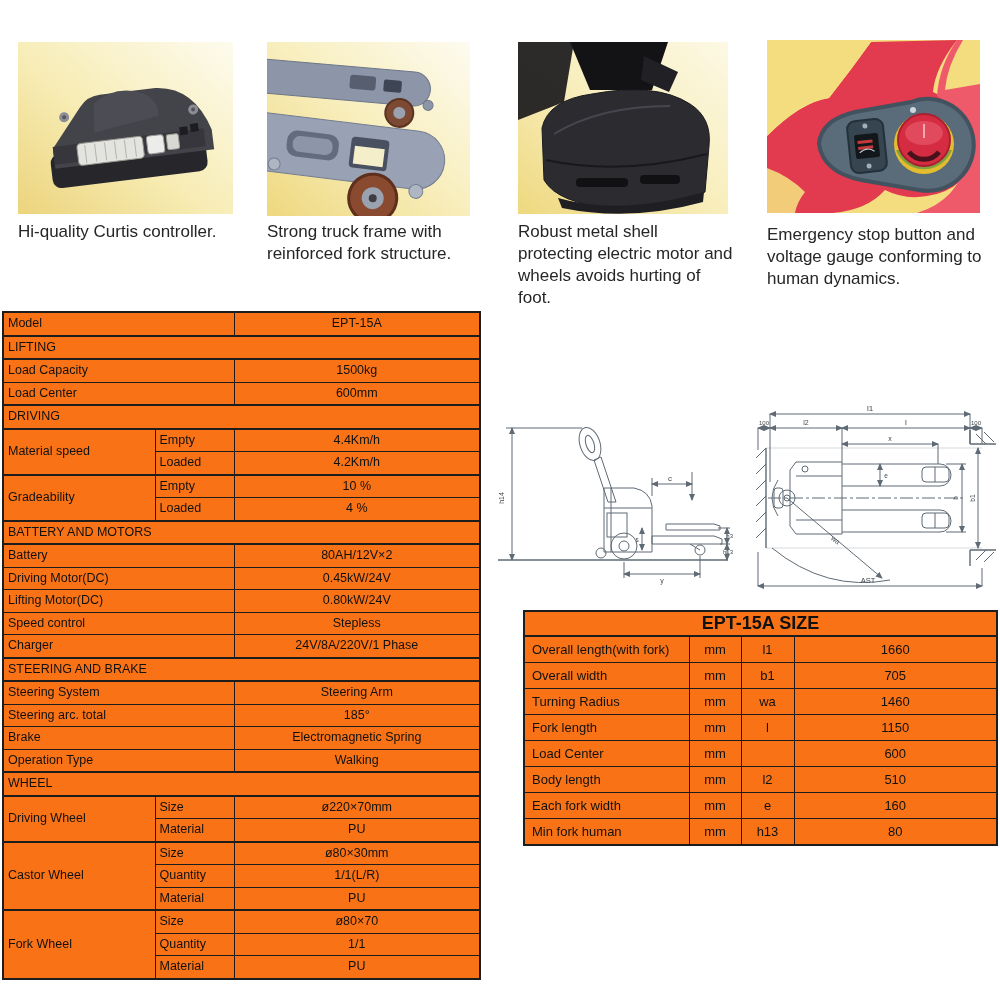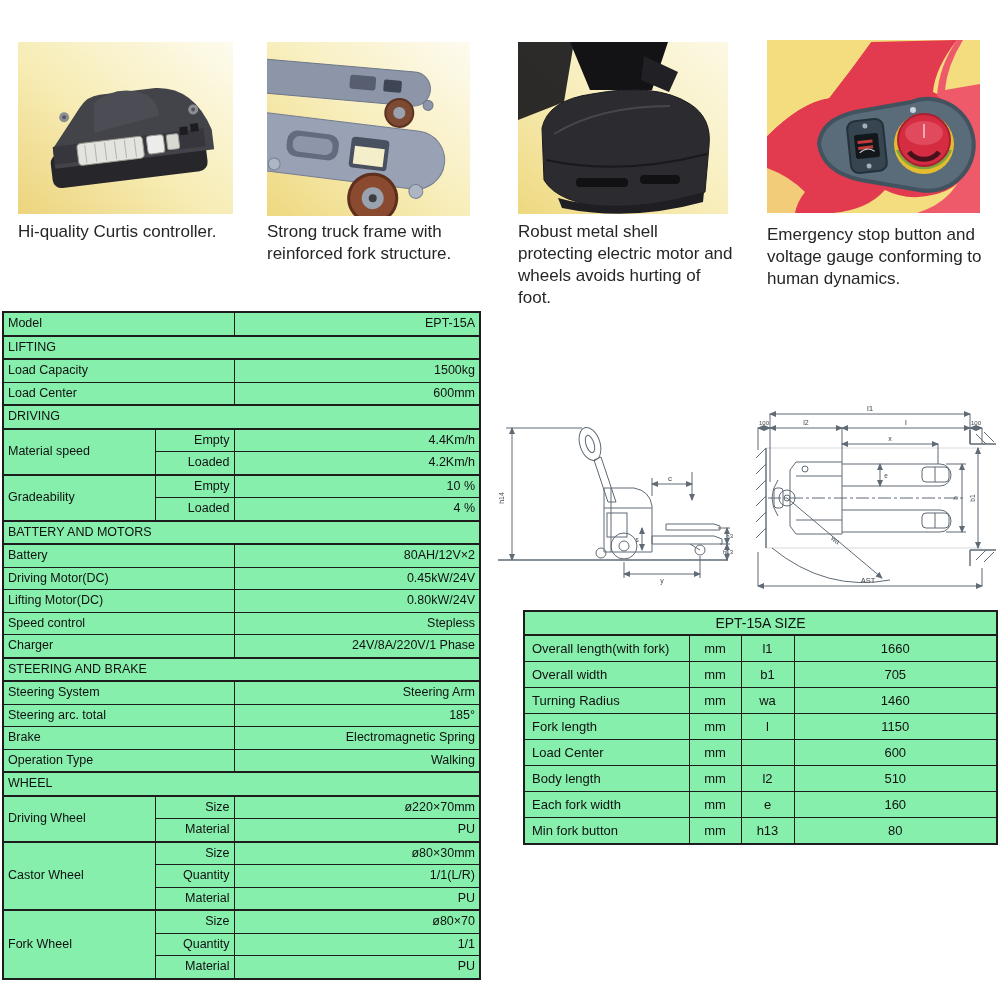--- a/index.html
+++ b/index.html
@@ -6,37 +6,37 @@
   body {
     width:1000px; height:1000px; position:relative; overflow:hidden;
     font-family:"Liberation Sans", sans-serif; color:#111;
   }
   .abs { position:absolute; }
   .photo { position:absolute; }
   .photo svg { display:block; }
   .caption {
     position:absolute; font-size:17px; line-height:22px; color:#262626;
   }
-  table { border-collapse:collapse; table-layout:fixed; background:#86efac; }
+  table { border-collapse:collapse; table-layout:fixed; background:#f97316; }
   
   table.spec { border:2px solid #1d1d1d; }
   table.spec td {
     border:1px solid #1d1d1d; font-size:12.5px; line-height:1.05;
     height:21.5px; padding:0 4px; overflow:hidden; white-space:nowrap;
   }
   table.spec td.lbl { text-align:left; }
-  table.spec td.sub { text-align:right;margin-left:47px; }
-  table.spec td.val { text-align:right; }
+  table.spec td.sub { text-align:left;margin-left:47px; }
+  table.spec td.val { text-align:center; }
   table.spec tr.sec td { border-top:2px solid #1d1d1d; border-bottom:2px solid #1d1d1d; }
   table.spec tr.gstart td { border-top:2px solid #1d1d1d; }
   
   table.size { border:2px solid #1d1d1d; }
   table.size th {
     border:1px solid #1d1d1d; border-bottom:2px solid #1d1d1d;
-    font-size:14px; font-weight:normal; height:20px; 
+    font-size:18px; font-weight:bold; height:20px; 
   }
   table.size td {
     border:1px solid #1d1d1d; font-size:13px; height:25px;
     text-align:center; padding:0 0; overflow:hidden; white-space:nowrap;
   }
   table.size td.lbl { text-align:left; padding-left:7px; }
   svg text { font-family:"Liberation Sans", sans-serif; fill:#40474e; }
 </style>
 </head>
 <body>
@@ -478,21 +478,21 @@
           <td>l2</td>
           <td>510</td>
         </tr>
         <tr>
           <td class="lbl">Each fork width</td>
           <td>mm</td>
           <td>e</td>
           <td>160</td>
         </tr>
         <tr>
-          <td class="lbl">Min fork button</td>
+          <td class="lbl">Min fork human</td>
           <td>mm</td>
           <td>h13</td>
           <td>80</td>
         </tr>
       </tbody>
   </table>
 
 </div>
 
 </body></html>

